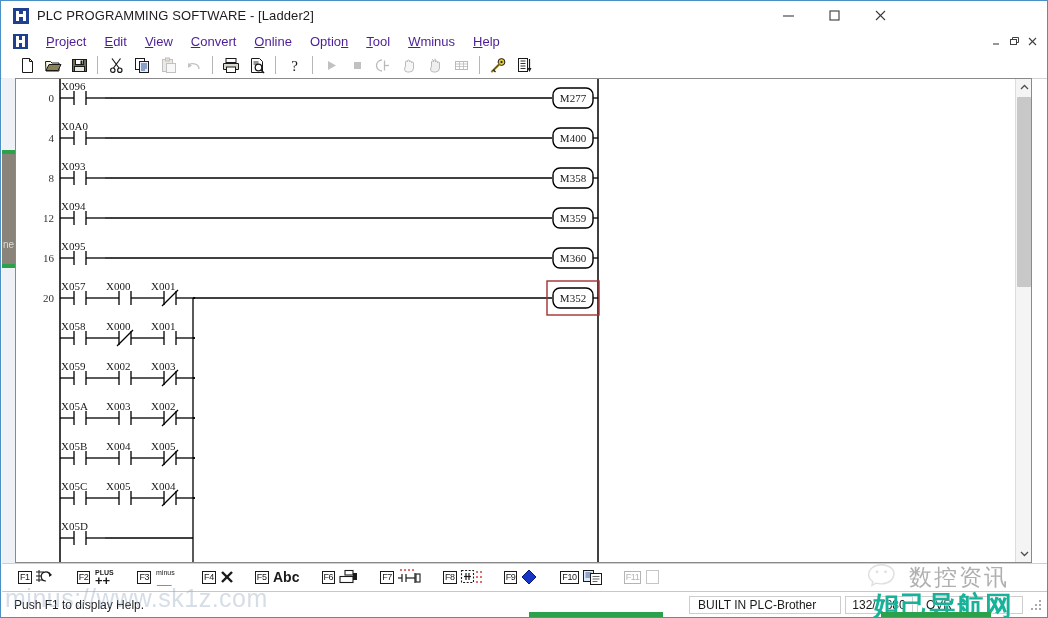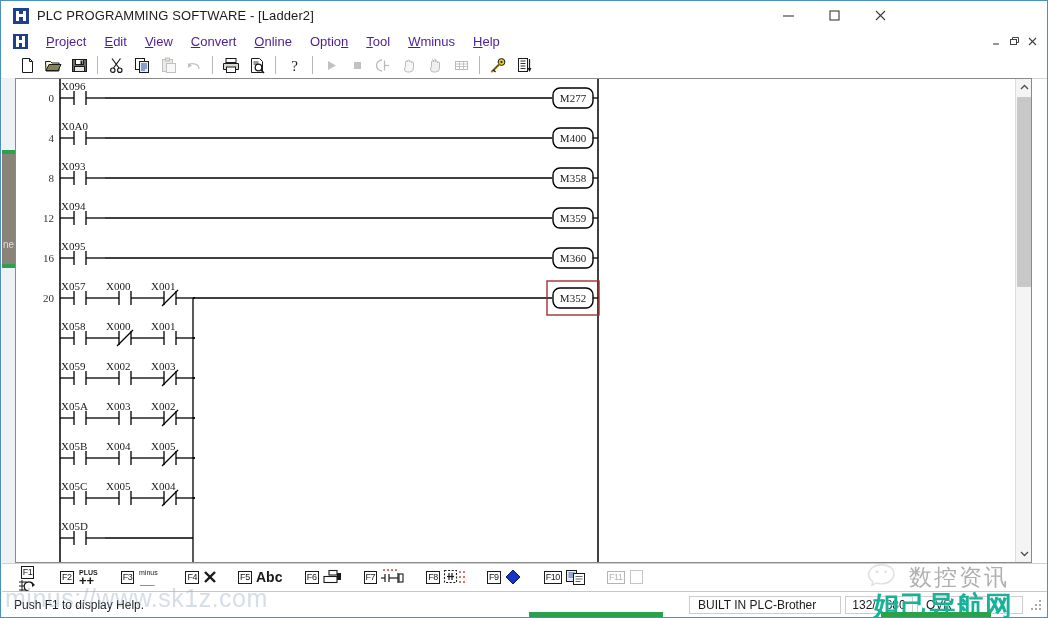--- a/index.html
+++ b/index.html
@@ -166,21 +166,21 @@
     position: absolute; left: 1px; top: 562px;
     width: 1045px; height: 26px;
     background: #ffffff;
     border-top: 1px solid #d0d0d0;
     display: flex; align-items: center;
   }
   .fkey {
     display: flex; align-items: center;
     height: 22px; margin-right: 20px;
   }
-  .fkey:first-child { margin-left: 16px; flex-direction: column; }
+  .fkey:first-child { margin-left: 16px; }
   .fkey .tag {
     font-size: 9px; font-family: "Liberation Sans", sans-serif;
     border: 1px solid #1a1a1a; color: #1a1a1a;
     padding: 0px 1px; line-height: 11px; margin-right: 3px;
     letter-spacing: -0.4px;
   }
   .fkey.disabled .tag { border-color: #b4b4b4; color: #b4b4b4; }
   .fkey .gl { display: flex; align-items: center; }
 
   

